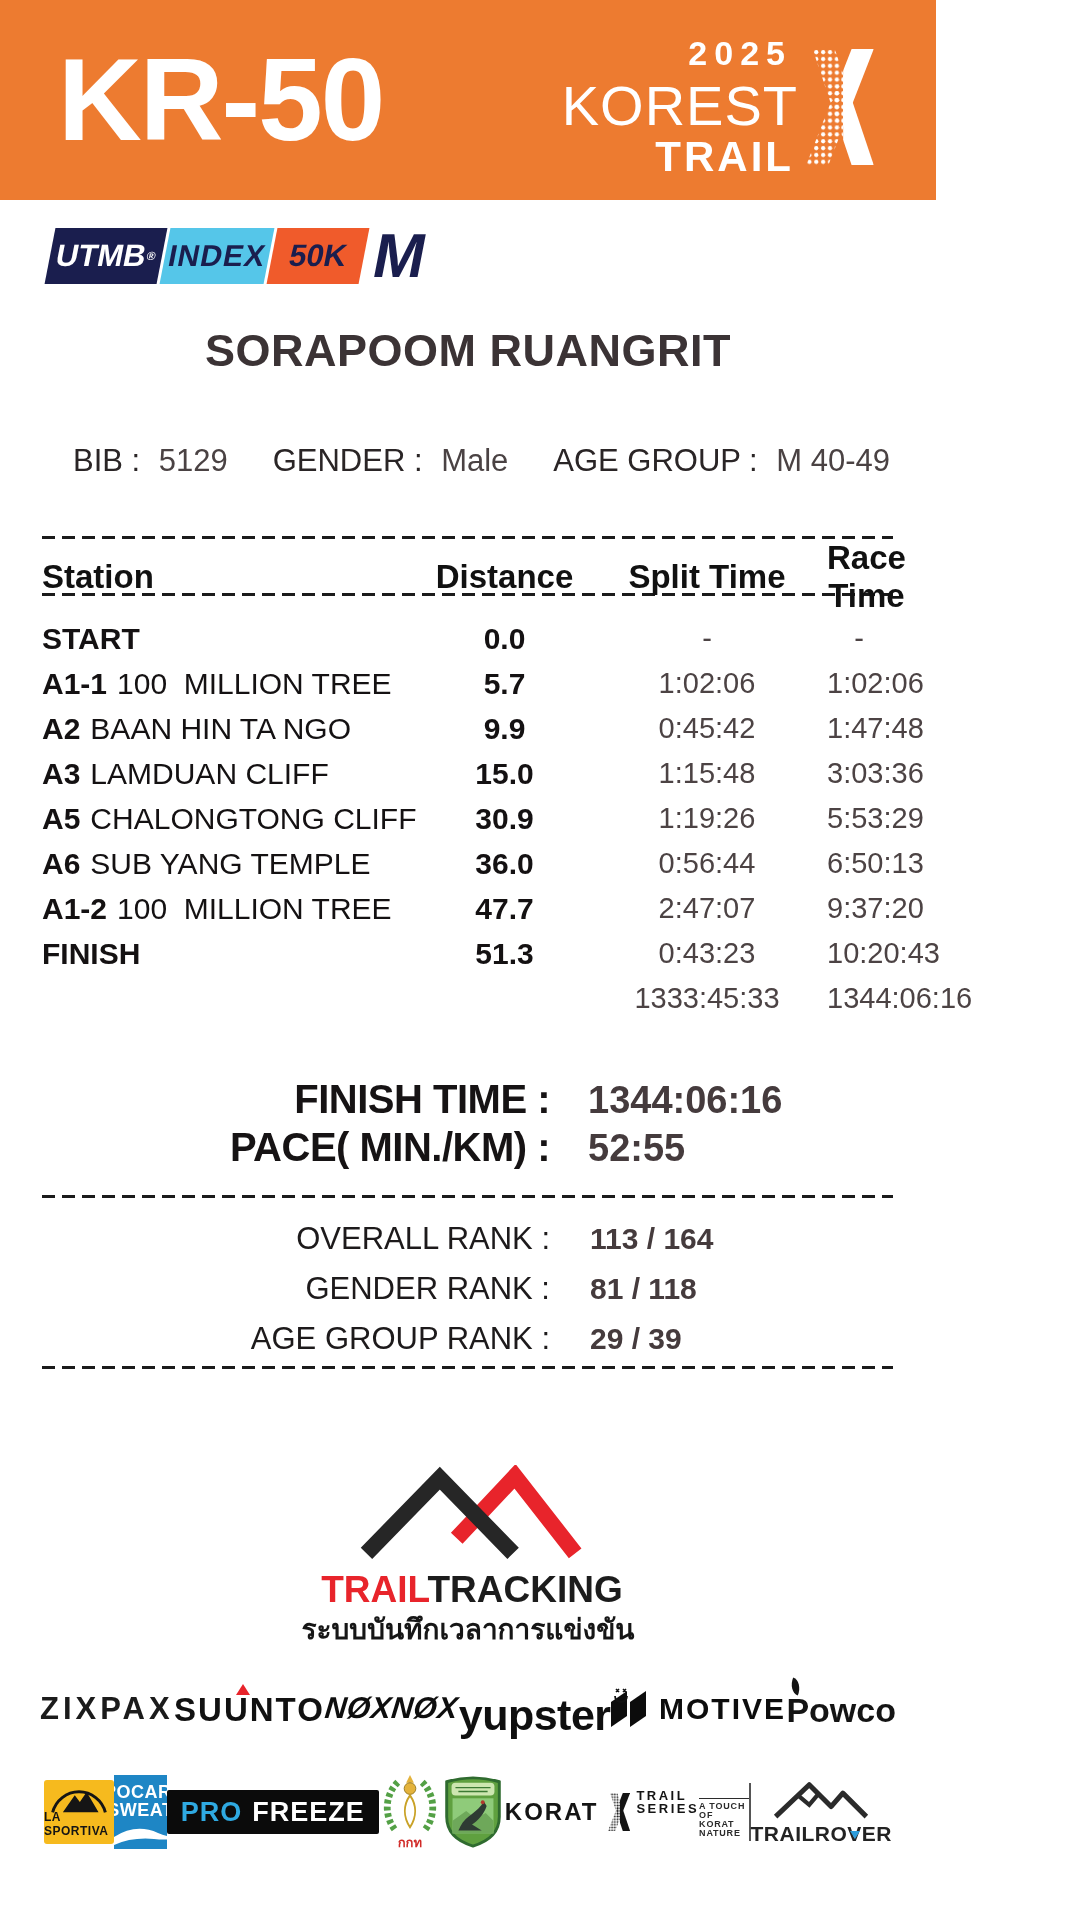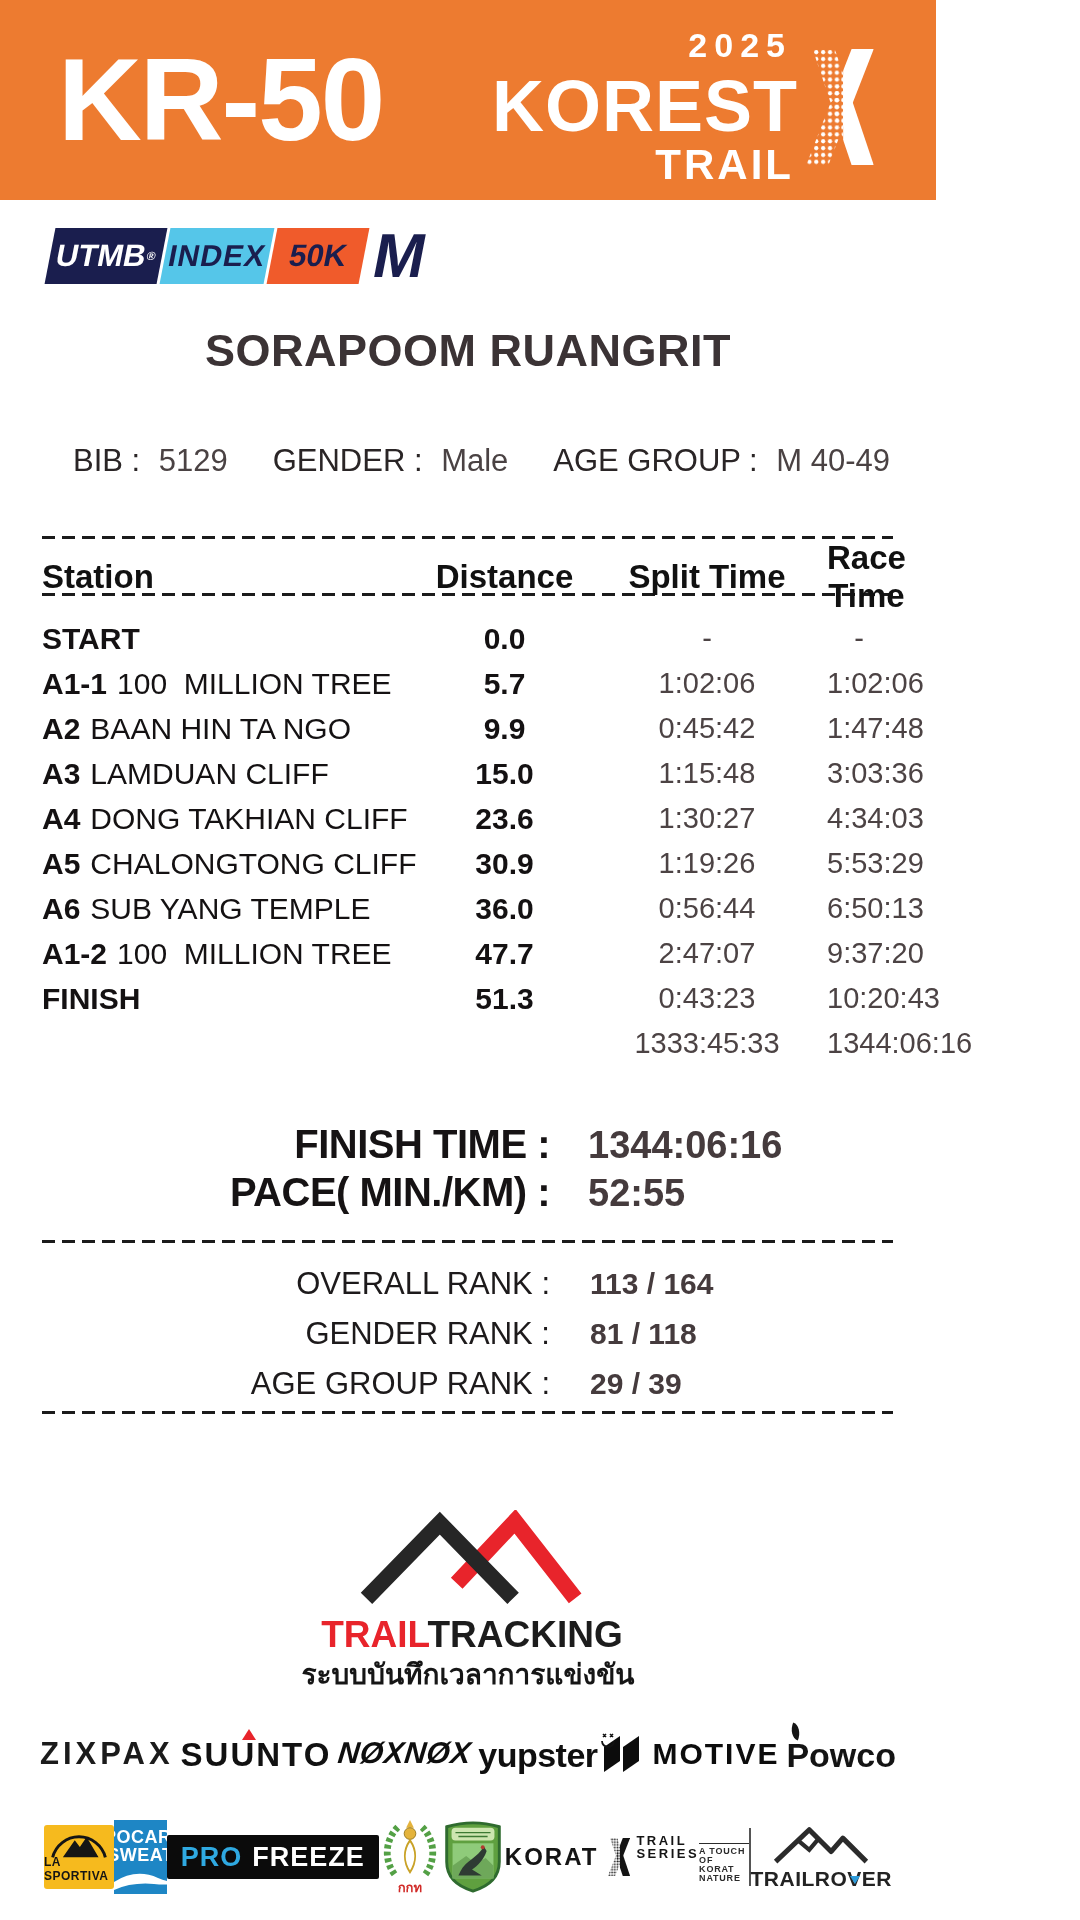--- a/index.html
+++ b/index.html
@@ -9,21 +9,21 @@
     color:#1d1a1b;overflow:hidden;position:relative;
   }
   .page{width:936px;height:1920px;position:relative;}
 
   
   .band{height:200px;background:#ED7B30;display:flex;align-items:center;justify-content:space-between;padding:0 40px 0 58px;box-sizing:border-box;}
   .race-code{font-size:116px;font-weight:800;color:#ffffff;letter-spacing:-2px;line-height:1;}
   .event-logo{display:flex;align-items:center;margin-top:14px;}
   .logo-text{text-align:right;color:#ffffff;line-height:1;}
   .logo-year{font-size:34px;font-weight:700;letter-spacing:7px;margin-right:6px;}
-  .logo-korest{font-size:72px;font-weight:700;letter-spacing:1px;margin-top:8px;}
+  .logo-korest{font-size:56px;font-weight:400;letter-spacing:1px;margin-top:8px;}
   .logo-trail{font-size:42px;font-weight:800;letter-spacing:3px;margin-top:2px;margin-right:4px;}
   .x-mark{margin-left:-14px;}
 
   
   .utmb-row{margin:28px 0 0 46px;display:flex;align-items:stretch;height:56px;}
   .seg{display:flex;align-items:center;justify-content:center;transform:skewX(-11deg);font-weight:800;box-sizing:border-box;}
   .seg-utmb{background:#1A1E4E;color:#ffffff;width:112px;font-size:31px;margin-left:4px;}
   .seg-utmb sup{font-size:12px;margin-left:1px;}
   .seg-index{background:#55C6E9;color:#1A1E4E;width:104px;font-size:30px;margin-left:3px;letter-spacing:1px;}
   .seg-50k{background:#F05B2B;color:#1A1E4E;width:92px;font-size:31px;margin-left:3px;}
@@ -71,21 +71,21 @@
   .tt-word .red{color:#E8242B;}
   .tt-word .blk{color:#1C1C1C;}
   .tt-thai{font-family:sans-serif;font-size:28px;font-weight:700;color:#161616;line-height:34px;margin-top:2px;}
 
   
   .sp1{margin-top:44px;display:flex;align-items:flex-start;justify-content:space-between;padding:0 40px;height:62px;}
   .zixpax{font-size:31px;font-weight:800;letter-spacing:4px;color:#1B1B1B;}
   .suunto{position:relative;font-size:33px;font-weight:800;letter-spacing:2px;color:#111;}
   .suunto-arrow{position:absolute;top:-14px;left:41%;width:0;height:0;border:7px solid transparent;border-bottom:11px solid #E8242B;}
   .noxnox{font-size:30px;font-weight:900;font-style:italic;letter-spacing:0.5px;color:#0e0e0e;transform:skewX(-6deg);}
-  .yupster{position:relative;font-size:34px;font-weight:800;color:#0f0f0f;letter-spacing:-0.5px;}
+  .yupster{position:relative;font-size:43px;font-weight:800;color:#0f0f0f;letter-spacing:-0.5px;}
   .yup-smile{position:absolute;right:-20px;top:-6px;}
   .motive{display:flex;align-items:center;}
   .motive-txt{font-size:30px;font-weight:900;letter-spacing:2px;color:#0c0c0c;margin-left:8px;}
   .powco{position:relative;font-size:34px;font-weight:800;color:#141414;letter-spacing:0;}
   .powco-leaf{position:absolute;top:-12px;left:4px;width:11px;height:15px;background:#141414;border-radius:0 100% 0 100%;transform:rotate(22deg);}
 
   
   .sp2{margin-top:20px;display:flex;align-items:center;justify-content:space-between;padding:0 44px;height:78px;}
   .sportiva{width:114px;height:64px;background:#F6BA1E;border-radius:3px;display:flex;flex-direction:column;align-items:center;justify-content:flex-end;overflow:hidden;}
   .sportiva-text{font-size:12px;font-weight:800;color:#151515;letter-spacing:0.5px;margin:-4px 0 6px;}
@@ -201,26 +201,20 @@
       <div class="tim">0:45:42</div>
       <div class="tim">1:47:48</div>
     </div>
     <div class="trow">
       <div class="st"><span class="code">A3</span><span class="nm">LAMDUAN CLIFF</span></div>
       <div class="dist">15.0</div>
       <div class="tim">1:15:48</div>
       <div class="tim">3:03:36</div>
     </div>
     <div class="trow">
-      <div class="st"><span class="code">A4</span><span class="nm">DONG TAKHIAN CLIFF</span></div>
-      <div class="dist">23.6</div>
-      <div class="tim">1:30:27</div>
-      <div class="tim">4:34:03</div>
-    </div>
-    <div class="trow">
       <div class="st"><span class="code">A5</span><span class="nm">CHALONGTONG CLIFF</span></div>
       <div class="dist">30.9</div>
       <div class="tim">1:19:26</div>
       <div class="tim">5:53:29</div>
     </div>
     <div class="trow">
       <div class="st"><span class="code">A6</span><span class="nm">SUB YANG TEMPLE</span></div>
       <div class="dist">36.0</div>
       <div class="tim">0:56:44</div>
       <div class="tim">6:50:13</div>

